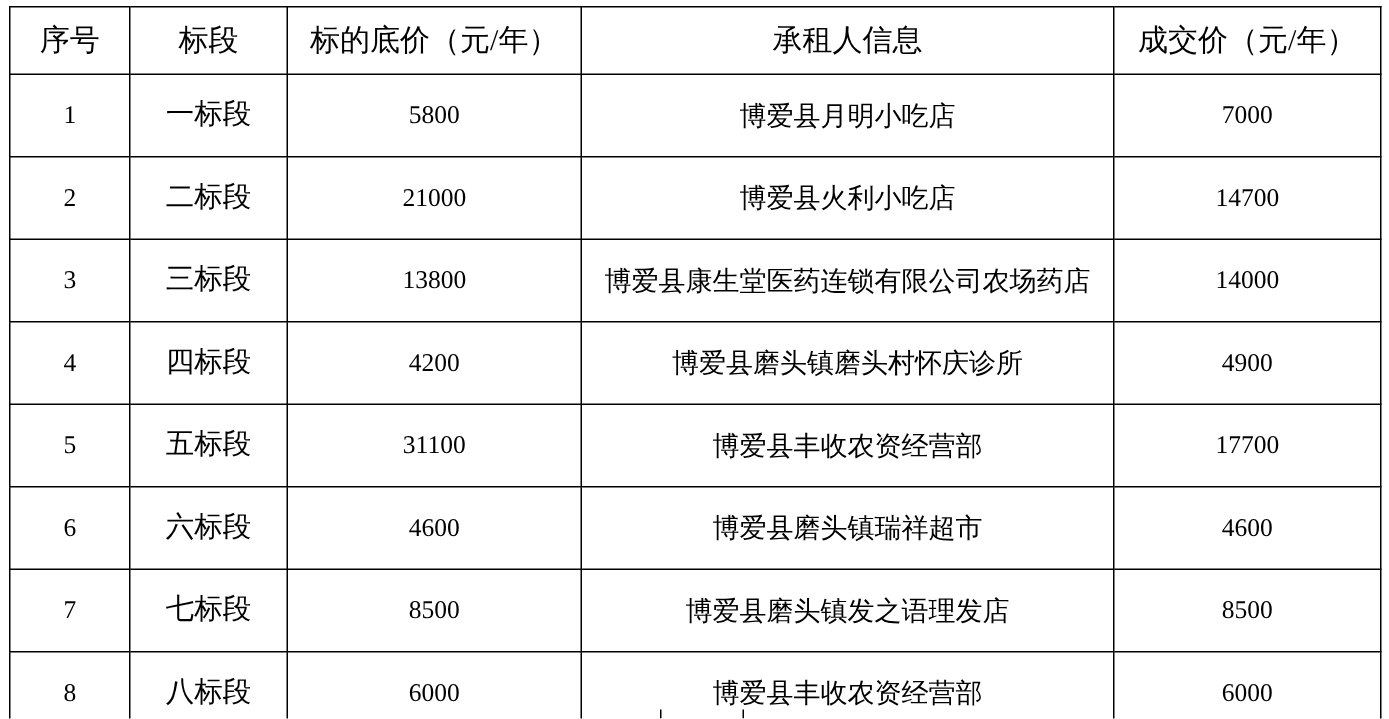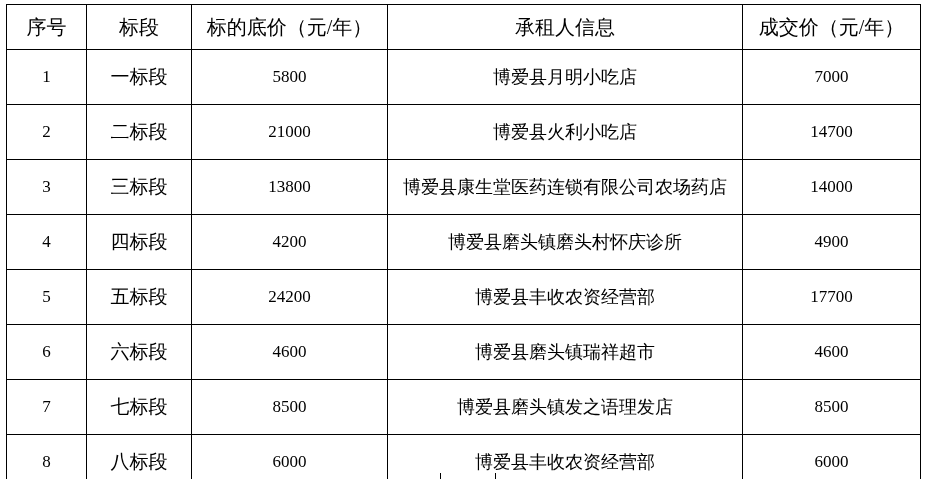--- a/index.html
+++ b/index.html
@@ -121,21 +121,21 @@
       <tr>
         <td class="num">4</td>
         <td class="section">四标段</td>
         <td class="price">4200</td>
         <td class="tenant">博爱县磨头镇磨头村怀庆诊所</td>
         <td class="deal">4900</td>
       </tr>
       <tr>
         <td class="num">5</td>
         <td class="section">五标段</td>
-        <td class="price">24200</td>
+        <td class="price">31100</td>
         <td class="tenant">博爱县丰收农资经营部</td>
         <td class="deal">17700</td>
       </tr>
       <tr>
         <td class="num">6</td>
         <td class="section">六标段</td>
         <td class="price">4600</td>
         <td class="tenant">博爱县磨头镇瑞祥超市</td>
         <td class="deal">4600</td>
       </tr>

